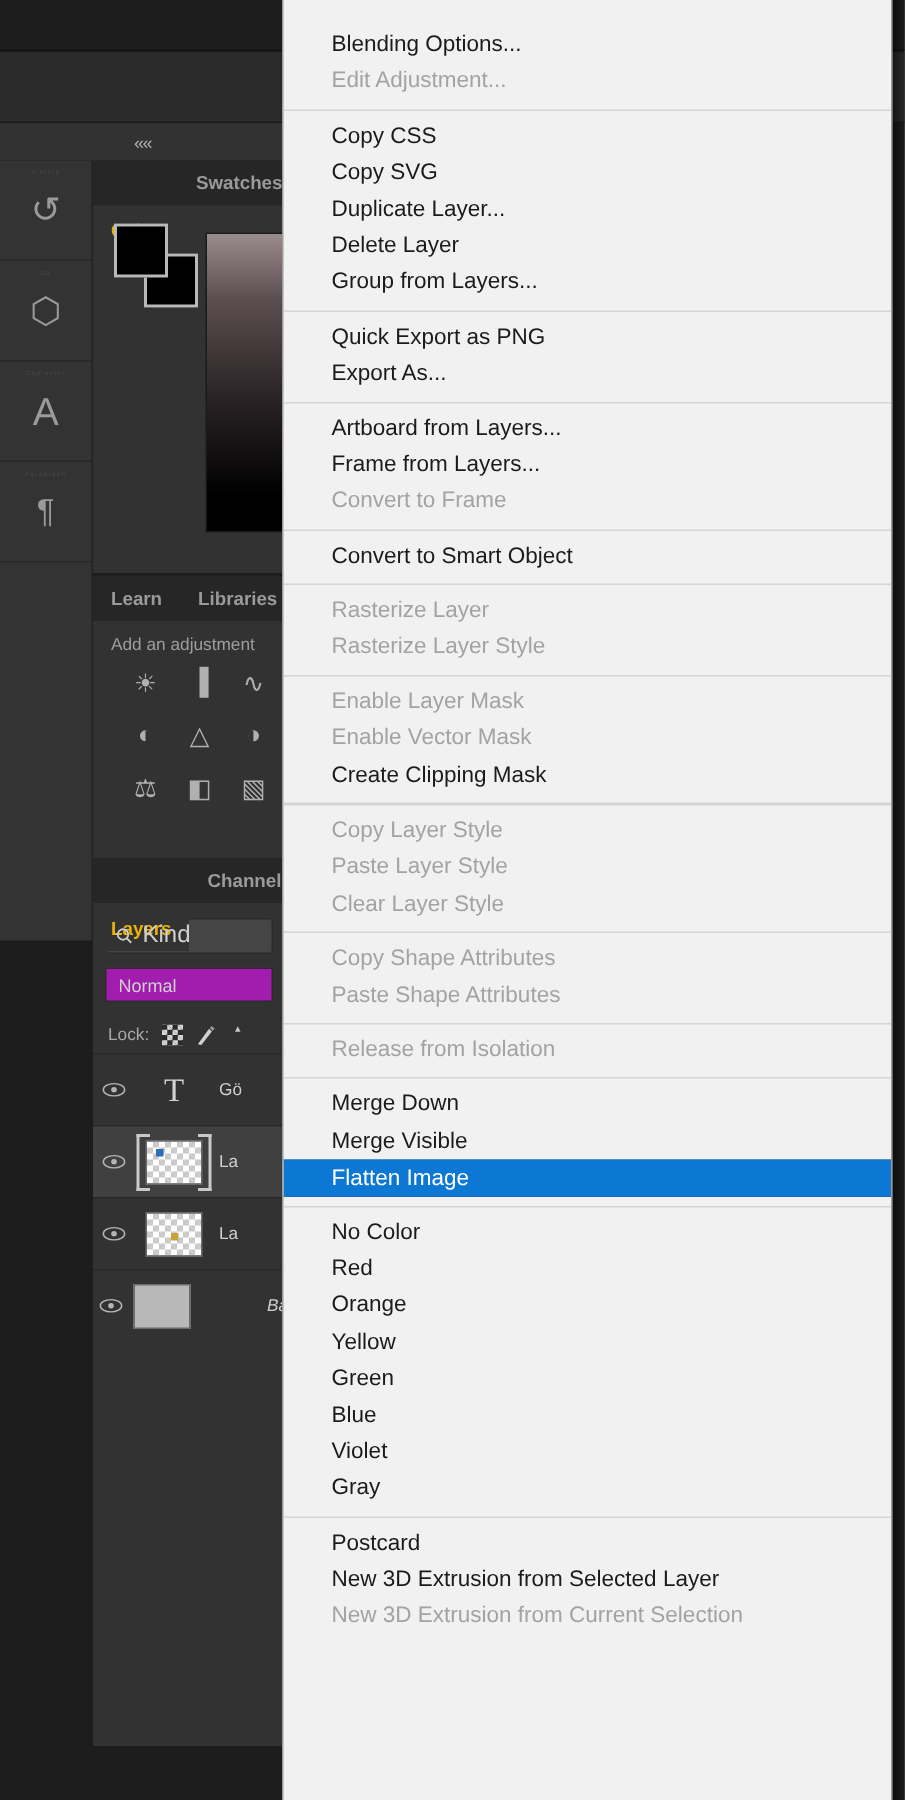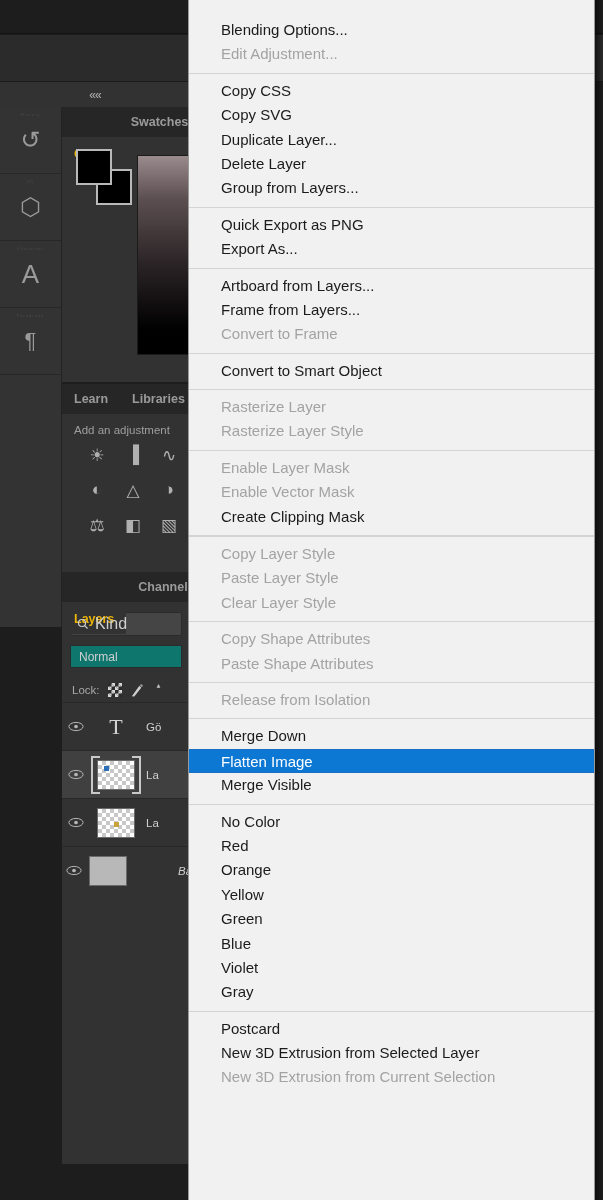--- a/index.html
+++ b/index.html
@@ -119,21 +119,21 @@
     position: absolute; left: 62px; top: 572px; width: 128px; height: 592px;
     background: #323232;
   }
   .filter-row {
     margin: 10px 8px 0 8px; height: 24px; background: #454545;
     border: 1px solid #2b2b2b; border-radius: 2px;
     display: flex; align-items: center; padding: 0 6px; gap: 6px;
   }
   .filter-text { font-size: 16px; color: #cfcfcf; }
   .blend-row {
-    margin: 9px 8px 0 8px; height: 23px; background: #0f766e;
+    margin: 9px 8px 0 8px; height: 23px; background: #a21caf;
     border: 1px solid #2b2b2b;
     display: flex; align-items: center; padding: 0 8px;
   }
   .blend-text { font-size: 12px; color: #cfcfcf; }
   .lock-row {
     margin-top: 10px; height: 24px; padding-left: 10px;
     display: flex; align-items: center; gap: 8px;
   }
   .lock-label { font-size: 11.5px; color: #a8a8a8; }
   .checker-ic {
@@ -415,22 +415,22 @@
         <div class="mitem disabled">Copy Shape Attributes</div>
         <div class="mitem disabled">Paste Shape Attributes</div>
       </div>
       <div class="msep"></div>
       <div class="mgroup">
         <div class="mitem disabled">Release from Isolation</div>
       </div>
       <div class="msep"></div>
       <div class="mgroup">
         <div class="mitem">Merge Down</div>
+        <div class="mitem">Merge Visible</div>
         <div class="mitem highlighted" style="background: rgb(12, 120, 212);">Flatten Image</div>
-        <div class="mitem">Merge Visible</div>
       </div>
       <div class="msep"></div>
       <div class="mgroup">
         <div class="mitem">No Color</div>
         <div class="mitem">Red</div>
         <div class="mitem">Orange</div>
         <div class="mitem">Yellow</div>
         <div class="mitem">Green</div>
         <div class="mitem">Blue</div>
         <div class="mitem">Violet</div>

